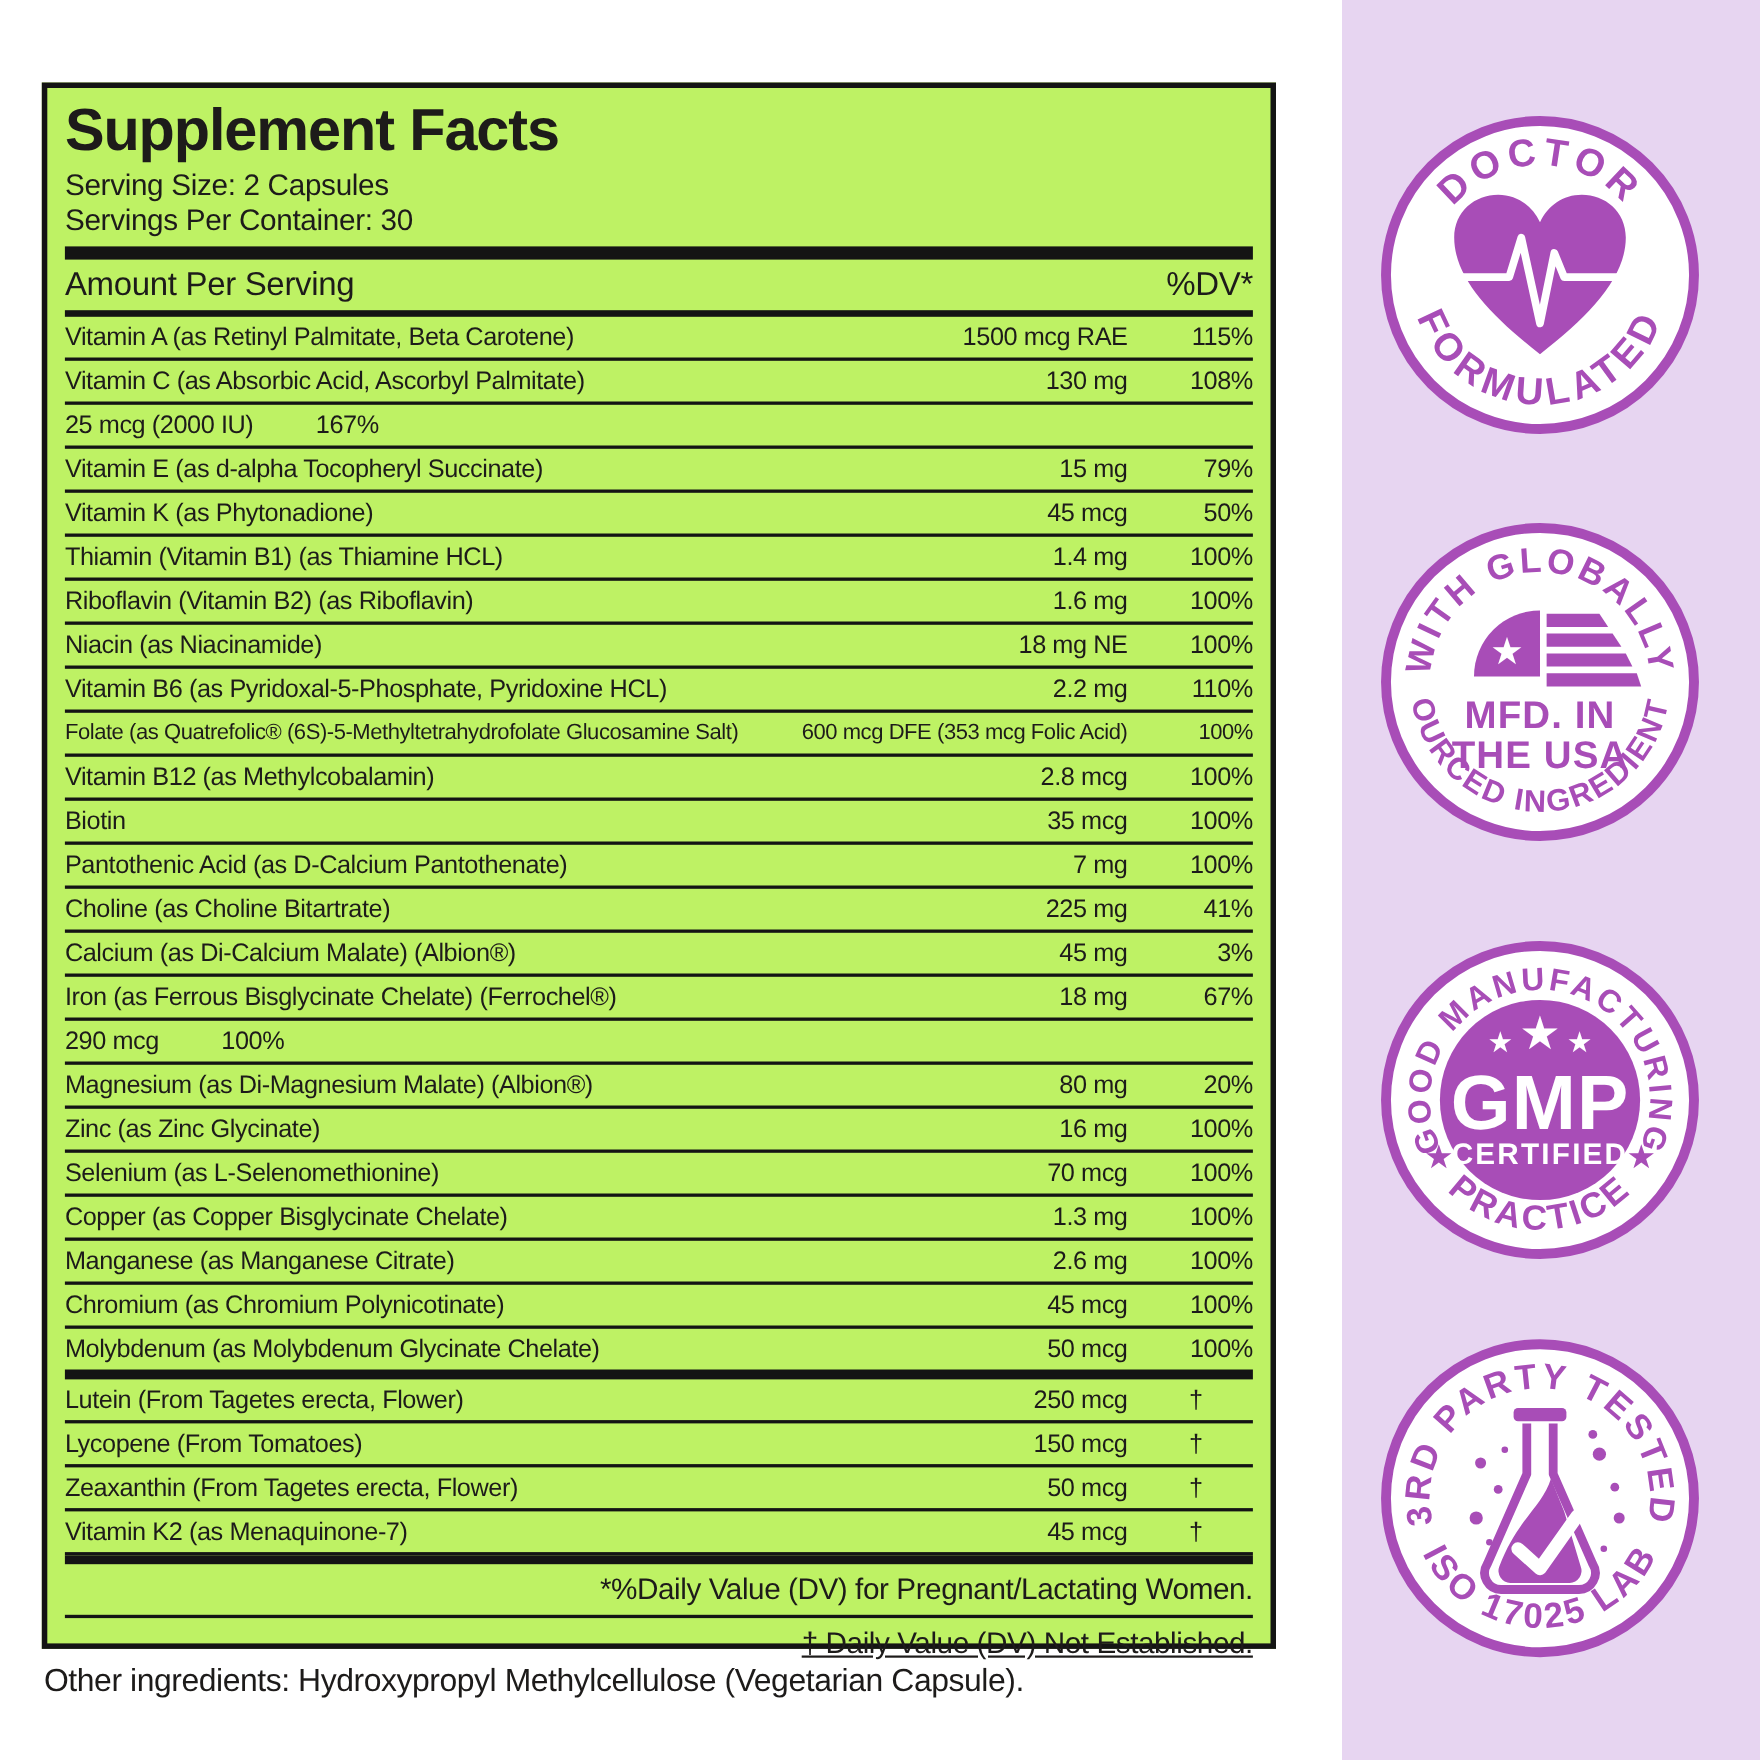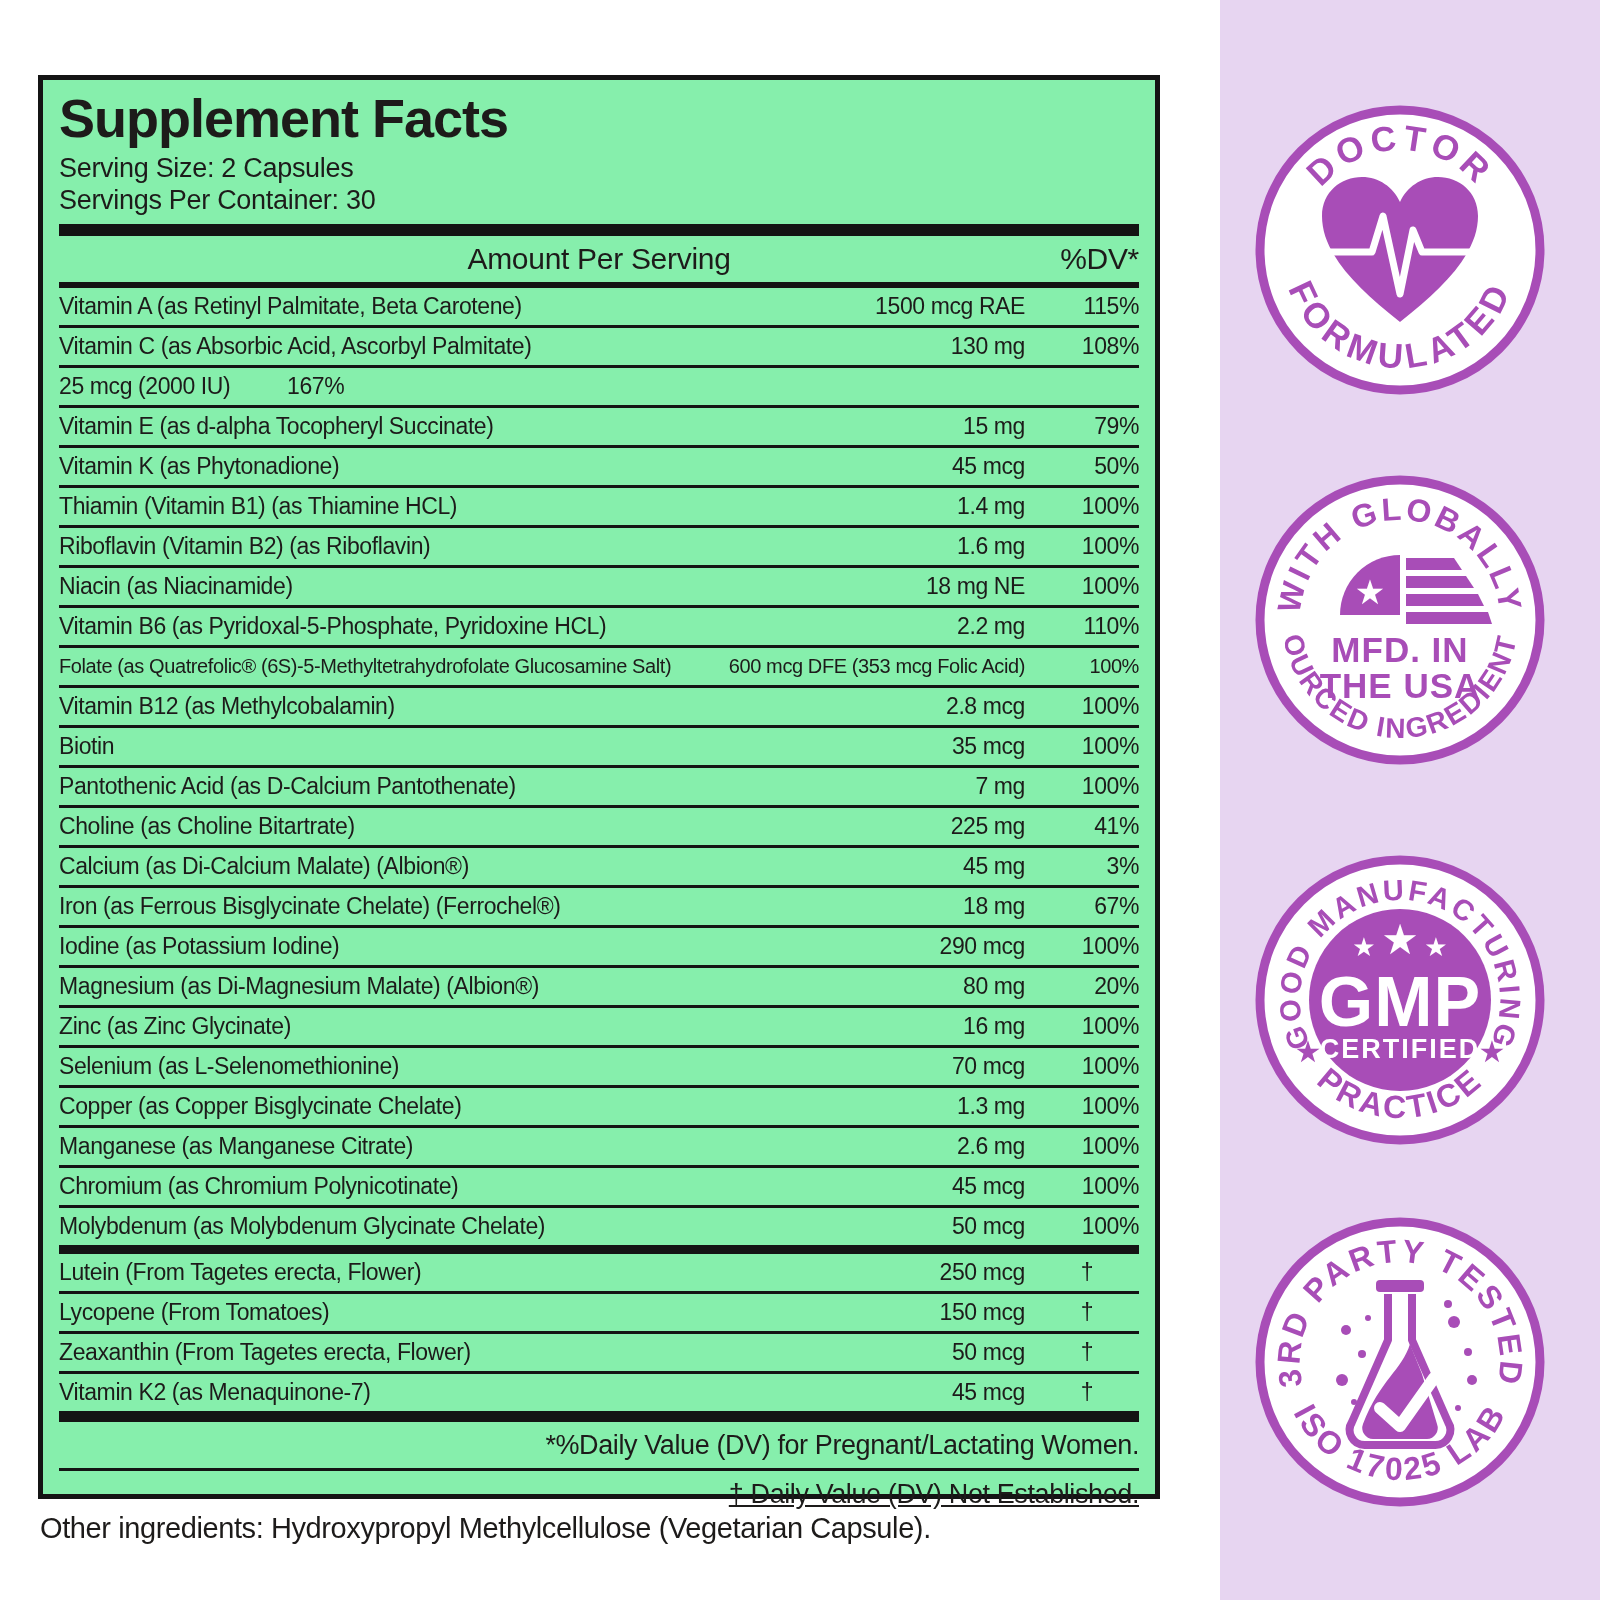--- a/index.html
+++ b/index.html
@@ -6,29 +6,29 @@
     --purple:#a44bb4;
     --lav:#e7d5f1;
     --ink:#1d1b1a;
   }
   *{margin:0;padding:0;box-sizing:border-box;}
   body{width:1600px;height:1600px;position:relative;background:#ffffff;
        font-family:"Liberation Sans",sans-serif;color:var(--ink);overflow:hidden;}
 
   
   .facts-box{position:absolute;left:38px;top:75px;width:1122px;height:1424px;
-             border:5px solid #141414;background:#86efac;padding:10px 16px 0 16px;}
+             border:5px solid #141414;background:#bef264;padding:10px 16px 0 16px;}
   .sf-title{font-size:54px;font-weight:900;letter-spacing:-1px;line-height:1.05;margin-bottom:6px;}
   .serving{font-size:27px;line-height:1.18;letter-spacing:-0.3px;}
   .bar{background:#141414;}
   .bar.thick{height:12px;margin-top:8px;}
   .bar.med{height:6px;}
   .bar.preFoot{height:8px;}
   .header-row{position:relative;height:46px;line-height:46px;}
-  .h-amount{position:absolute;left:0;width:100%;text-align:center;font-size:30px;letter-spacing:-0.3px;}
+  .h-amount{position:absolute;left:0;width:100%;font-size:30px;letter-spacing:-0.3px;}
   .h-dv{position:absolute;right:0;font-size:30px;letter-spacing:-0.3px;}
 
   .row{display:flex;align-items:flex-start;line-height:37px;border-bottom:3px solid #141414;
        font-size:23px;letter-spacing:-0.4px;white-space:nowrap;}
   .row.small{font-size:20px;}
   .row.thickAfter{border-bottom-width:9px;}
   .r-name{flex:1 1 auto;overflow:visible;}
   .r-amount{text-align:right;padding-right:28px;}
   .r-dv{width:86px;text-align:right;}
   .r-dv.dag{text-align:center;padding-right:18px;}
@@ -143,21 +143,20 @@
         <span class="r-name">Calcium (as Di-Calcium Malate) (Albion®)</span>
         <span class="r-amount">45 mg</span>
         <span class="r-dv">3%</span>
       </div>
       <div class="row">
         <span class="r-name">Iron (as Ferrous Bisglycinate Chelate) (Ferrochel®)</span>
         <span class="r-amount">18 mg</span>
         <span class="r-dv">67%</span>
       </div>
       <div class="row">
-        <span class="r-name">Iodine (as Potassium Iodine)</span>
         <span class="r-amount">290 mcg</span>
         <span class="r-dv">100%</span>
       </div>
       <div class="row">
         <span class="r-name">Magnesium (as Di-Magnesium Malate) (Albion®)</span>
         <span class="r-amount">80 mg</span>
         <span class="r-dv">20%</span>
       </div>
       <div class="row">
         <span class="r-name">Zinc (as Zinc Glycinate)</span>

